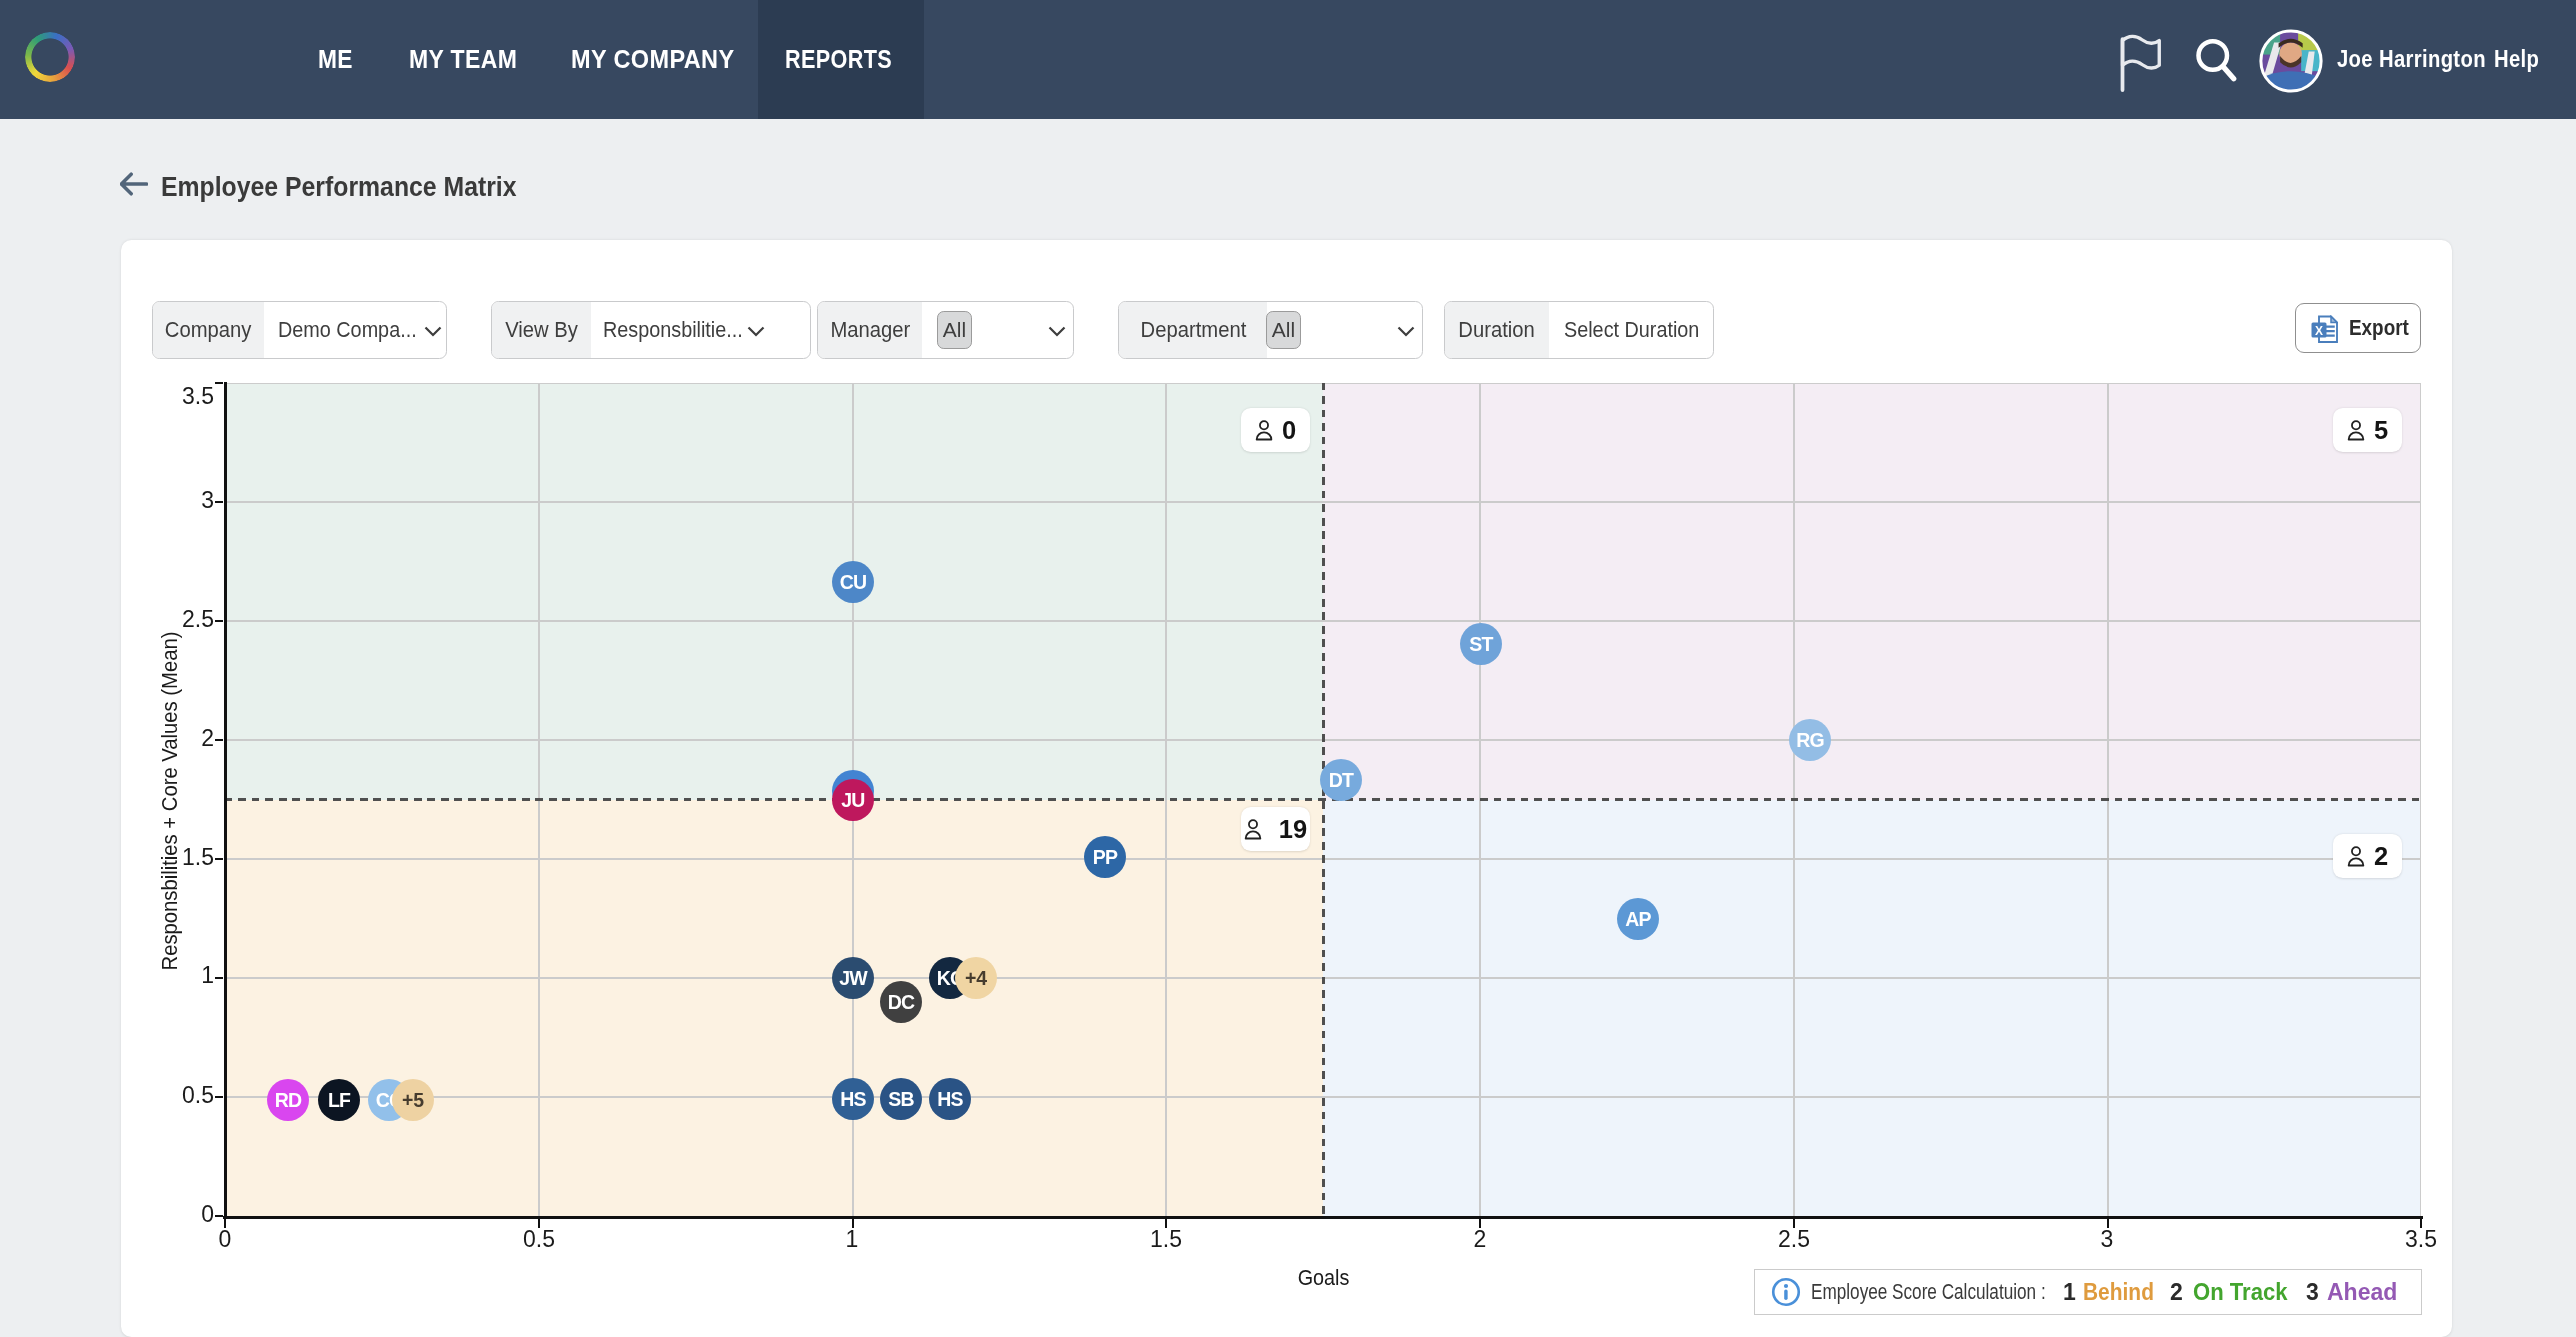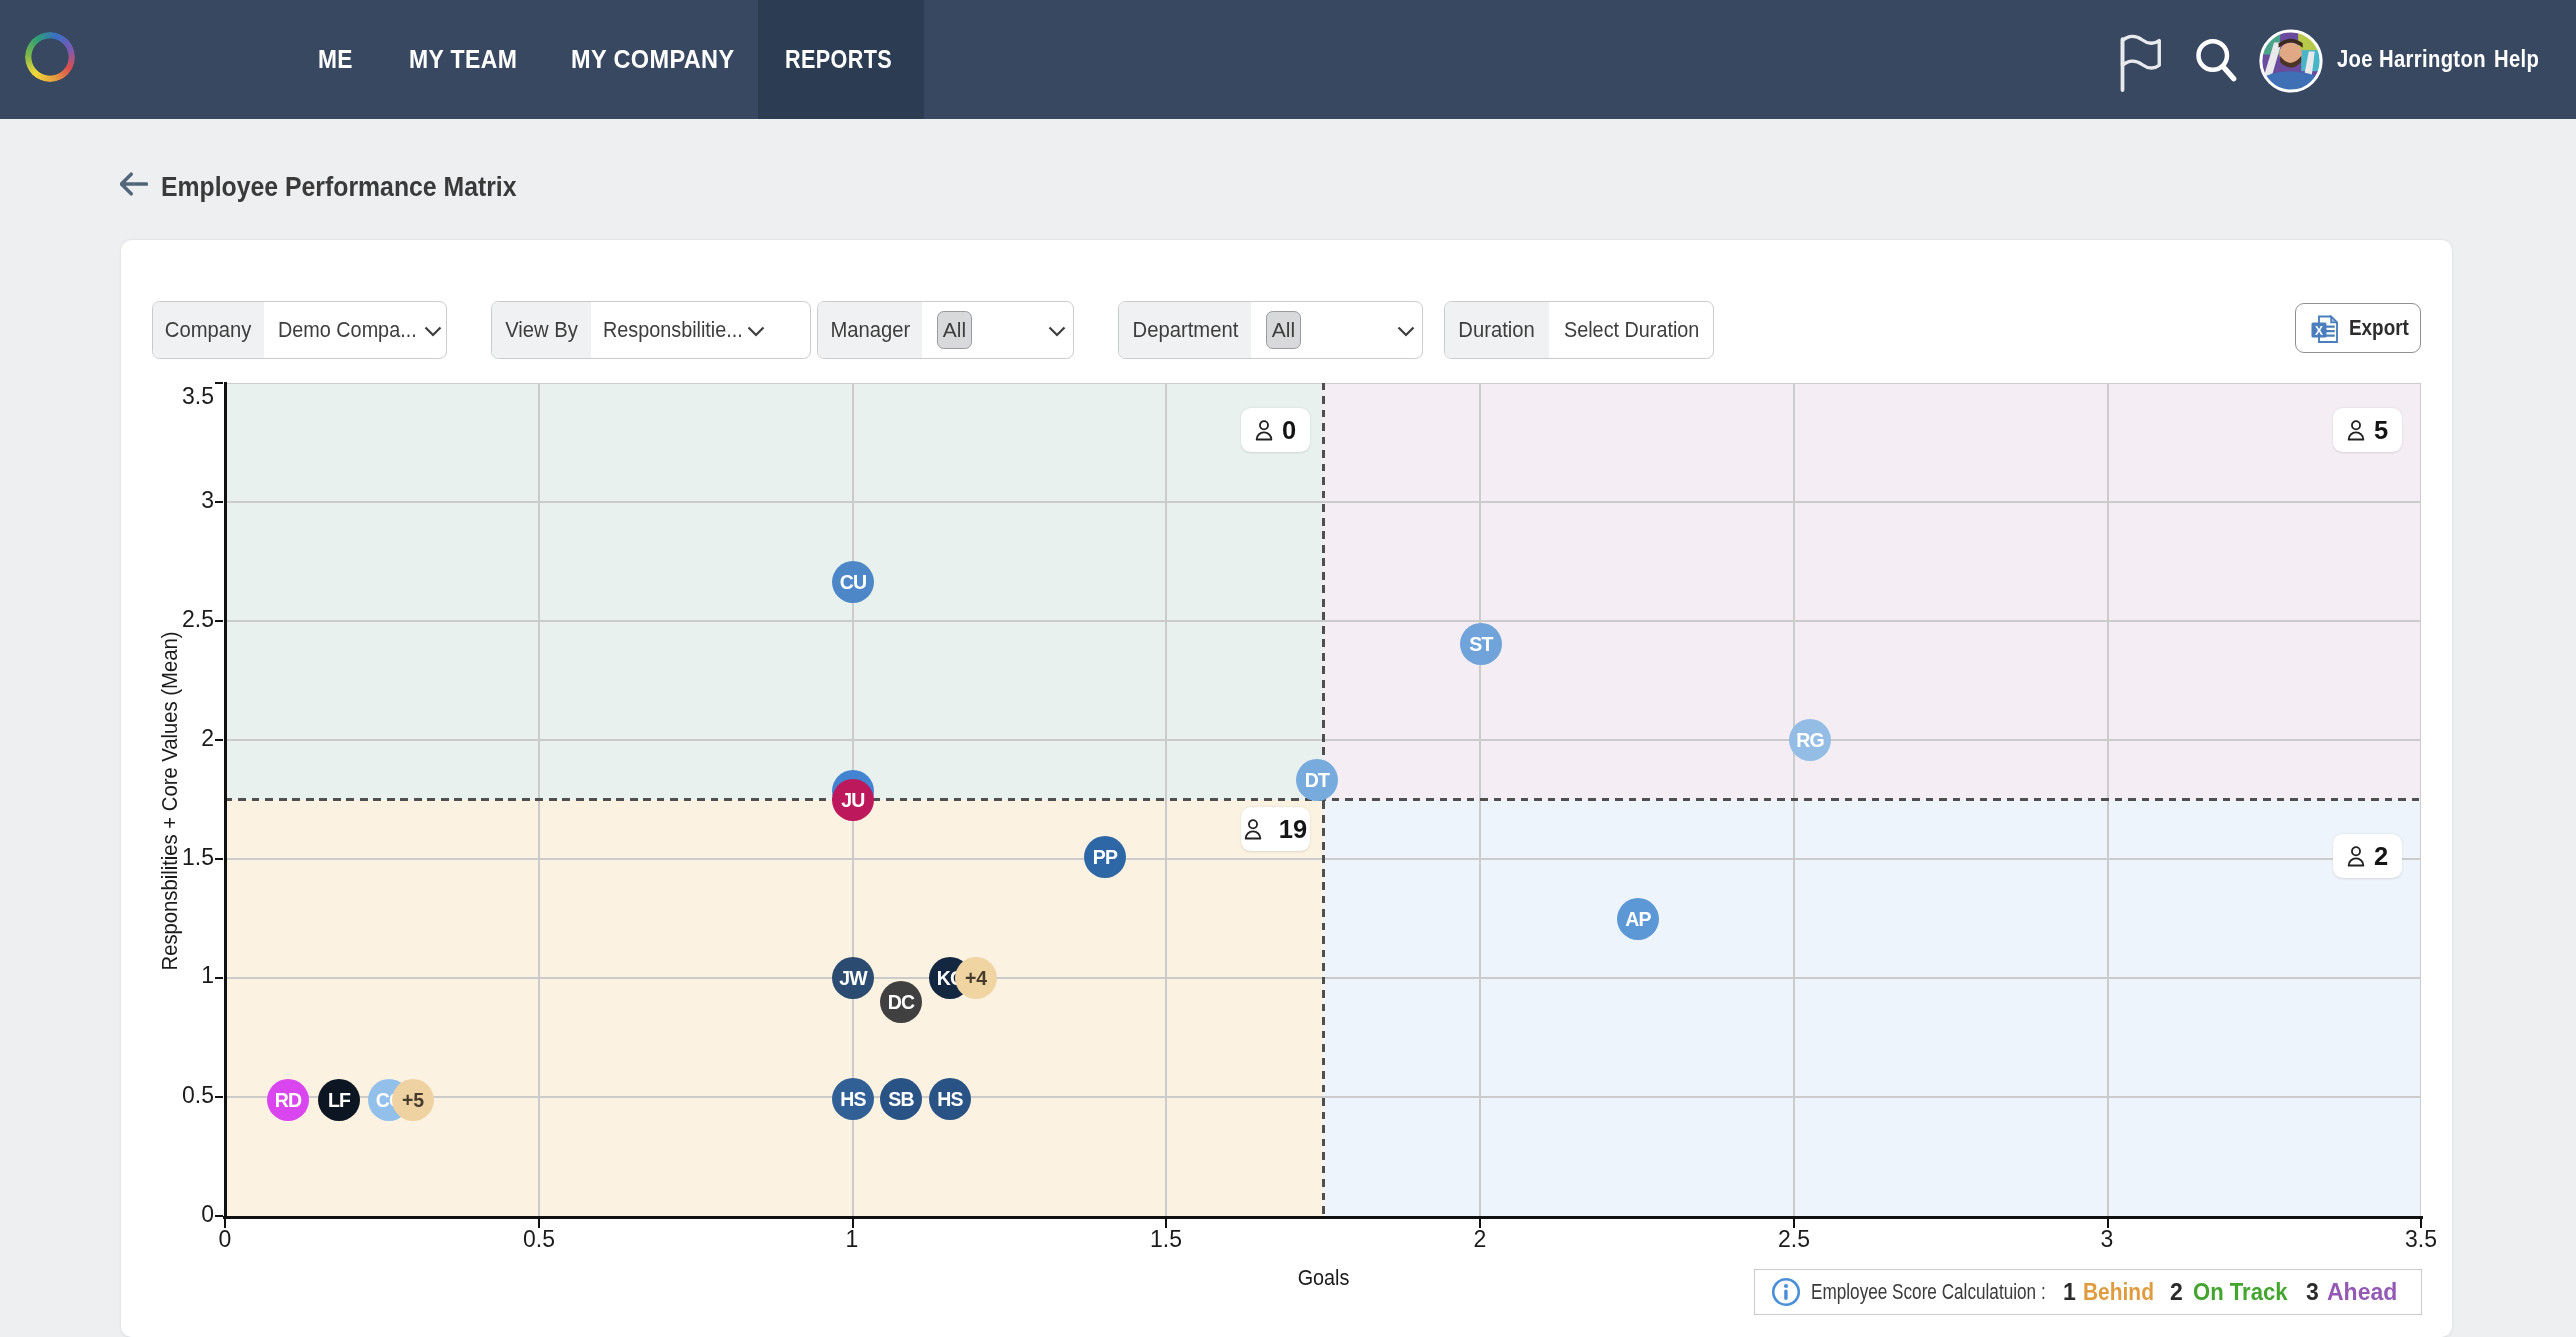--- a/index.html
+++ b/index.html
@@ -129,21 +129,21 @@
 <div class="filter" style="left:817px; width:257px;">
   <div class="flabel" style="width:104px;">
       <span>Manager</span>
     </div>
   <div class="allbadge" style="left:119px;">All</div>
   <svg class="chev" style="left:230px;" viewBox="0 0 24 14">
       <polyline points="2,2 12,12 22,2" fill="none" stroke="#3e3e3e" stroke-width="3"></polyline>
     </svg>
 </div>
 <div class="filter" style="left:1118px; width:305px;">
-  <div class="flabel" style="width:132px;">
+  <div class="flabel" style="width:148px;">
       <span>Department</span>
     </div>
   <div class="allbadge" style="left:147px;">All</div>
   <svg class="chev" style="left:278px;" viewBox="0 0 24 14">
       <polyline points="2,2 12,12 22,2" fill="none" stroke="#3e3e3e" stroke-width="3"></polyline>
     </svg>
 </div>
 <div class="filter" style="left:1444px; width:270px;">
   <div class="flabel" style="width:104px;">
       <span>Duration</span>
@@ -250,21 +250,21 @@
         <path d="M2.2 26 a9.8 9.4 0 0 1 19.6 0 Z" fill="none" stroke="#222" stroke-width="2.4" stroke-linejoin="round"></path>
       </svg>
     <b>2</b>
   </div>
 
   <div class="bubble" style="left:607px; top:178px; background:#4d87c8;">CU</div>
   <div class="bubble" style="left:607px; top:387px; background:#4284d2;"></div>
   <div class="bubble" style="left:607px; top:396px; background:#be185d;">JU</div>
   <div class="bubble" style="left:859px; top:453px; background:#2d67a6;">PP</div>
   <div class="bubble" style="left:1235px; top:240px; background:#6fa3d9;">ST</div>
-  <div class="bubble" style="left:1071px; top:376px; background:#77aadd;">DT</div>
+  <div class="bubble" style="left:1095px; top:376px; background:#77aadd;">DT</div>
   <div class="bubble" style="left:1564px; top:336px; background:#93bde5;">RG</div>
   <div class="bubble" style="left:1392px; top:515px; background:#5c98d5;">AP</div>
   <div class="bubble" style="left:607px; top:574px; background:#2b4c70;">JW</div>
   <div class="bubble" style="left:655px; top:598px; background:#404040;">DC</div>
   <div class="bubble" style="left:704px; top:574px; background:#132840;">KC</div>
   <div class="plus" style="left:730px; top:574px; background:#f0d5a3;">+4</div>
   <div class="bubble" style="left:607px; top:695px; background:#306095;">HS</div>
   <div class="bubble" style="left:655px; top:695px; background:#2a5385;">SB</div>
   <div class="bubble" style="left:704px; top:695px; background:#2a5385;">HS</div>
   <div class="bubble" style="left:42px; top:696px; background:#d946ef;text-align:right;">RD</div>

